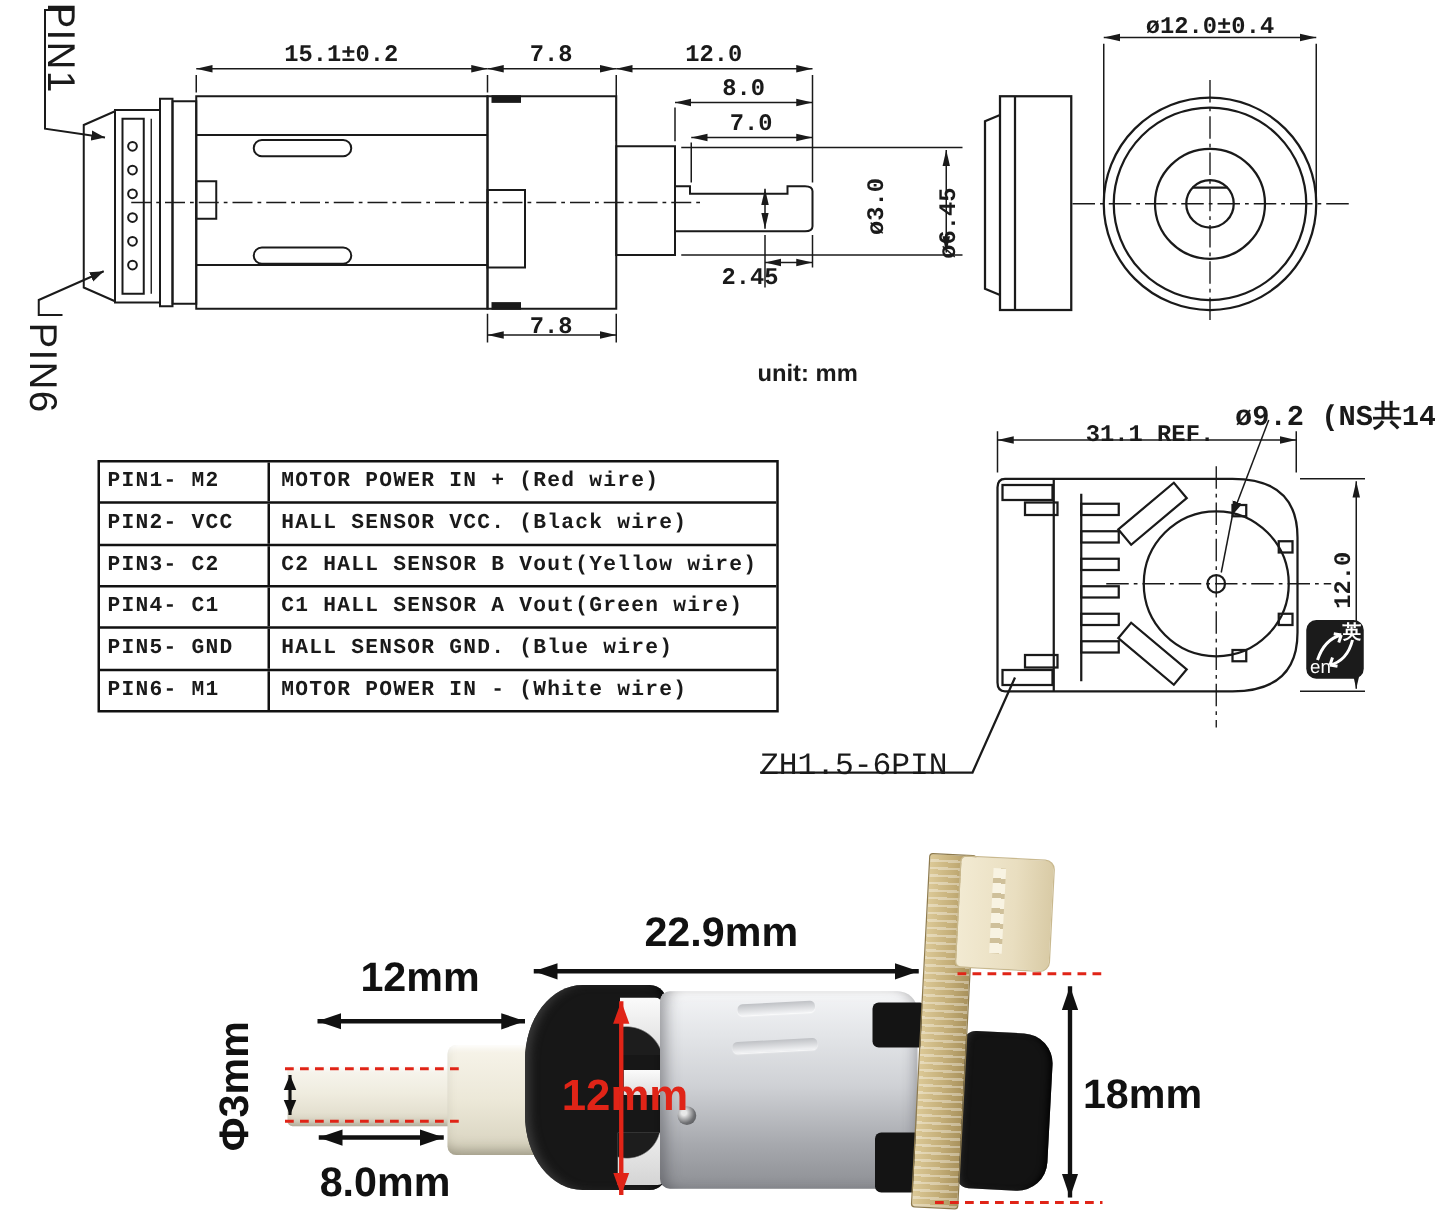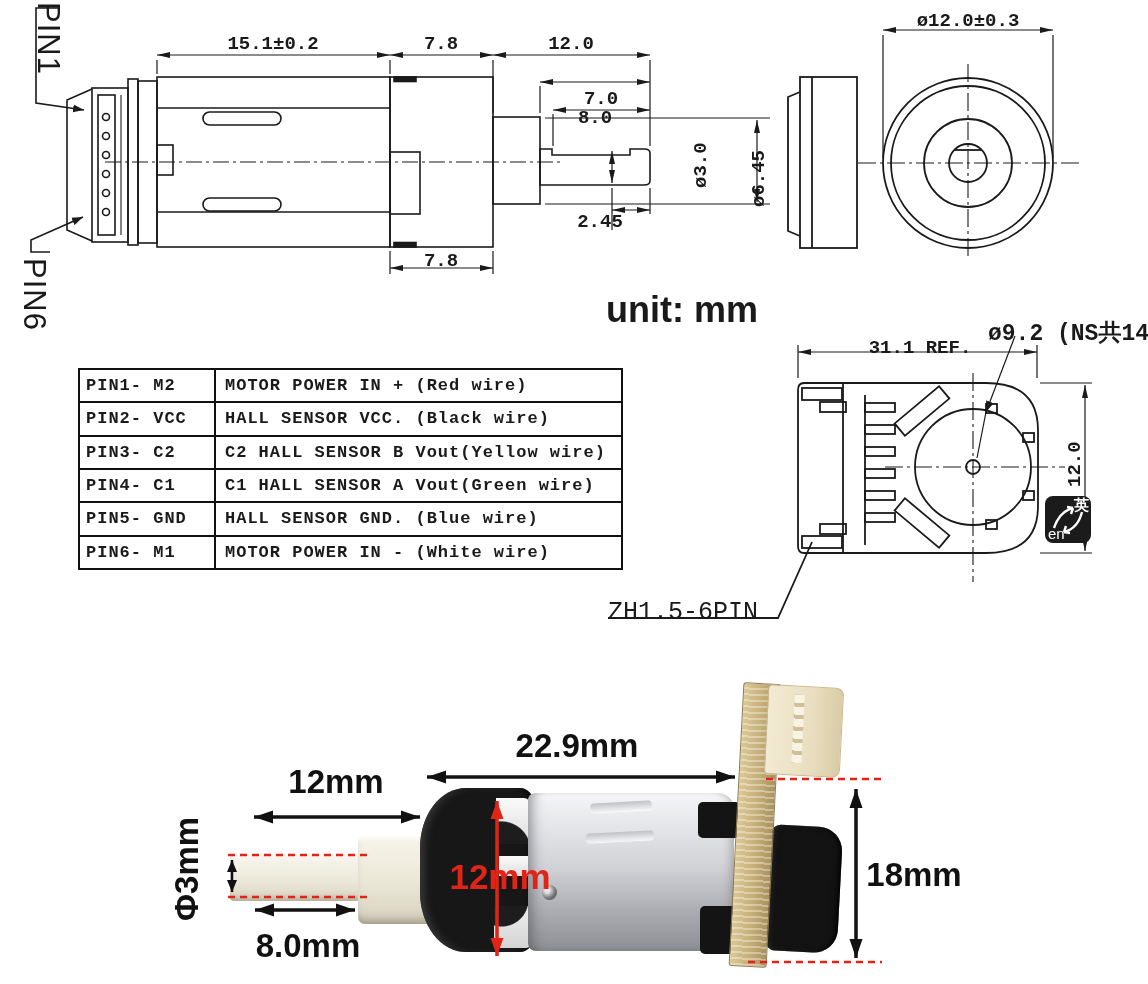--- a/index.html
+++ b/index.html
@@ -5,21 +5,21 @@
   html,body{margin:0;padding:0;background:#ffffff;}
   #canvas{position:relative;width:1148px;height:984px;background:#ffffff;overflow:hidden;
           font-family:"Liberation Sans",sans-serif;color:#1a1a1a;}
   svg{position:absolute;left:0;top:0;}
   .lbl{position:absolute;white-space:nowrap;}
   .dimtxt{font-family:"Liberation Mono","DejaVu Sans Mono",monospace;font-weight:700;font-size:19px;color:#1a1a1a;}
   .ctr{transform:translateX(-50%);}
   .rot90{transform:rotate(90deg);transform-origin:0 0;}
   .rotm90{transform:rotate(-90deg);transform-origin:0 0;}
   .pinlbl{font-family:"Liberation Sans",sans-serif;font-size:31px;font-weight:400;letter-spacing:1px;}
-  .unit{font-size:36px;font-weight:700;}
+  .unit{font-size:19px;font-weight:700;}
   .zh{font-family:"Liberation Mono","DejaVu Sans Mono",monospace;font-size:25px;}
   .photo-lbl{font-size:33px;font-weight:700;color:#111;}
   .photo-lbl.red{color:#e02417;font-size:35px;}
   .rotm90b{transform:rotate(-90deg);transform-origin:0 0;}
 
   
   .pin-table{position:absolute;left:78px;top:368px;width:545px;height:202px;
              border:2.5px solid #111;display:flex;flex-direction:column;box-sizing:border-box;
              font-family:"Liberation Mono","DejaVu Sans Mono",monospace;font-weight:700;}
   .prow{flex:1;display:flex;border-top:2.2px solid #111;}
@@ -252,28 +252,28 @@
       <line x1="748" y1="962" x2="882" y2="962" stroke="#e02417" stroke-width="2.4" stroke-dasharray="7 5"></line>
     </g>
   </svg>
 
   <div class="lbl pinlbl rot90" style="left:66px;top:2px;">PIN1</div>
   <div class="lbl pinlbl rot90" style="left:52px;top:258px;">PIN6</div>
 
   <div class="lbl dimtxt ctr" style="left:273px;top:33px;">15.1±0.2</div>
   <div class="lbl dimtxt ctr" style="left:441px;top:33px;">7.8</div>
   <div class="lbl dimtxt ctr" style="left:571px;top:33px;">12.0</div>
-  <div class="lbl dimtxt ctr" style="left:595px;top:60px;margin-top:47px;">8.0</div>
+  <div class="lbl dimtxt ctr" style="left:595px;top:60px;">8.0</div>
   <div class="lbl dimtxt ctr" style="left:601px;top:88px;">7.0</div>
   <div class="lbl dimtxt rotm90" style="left:690px;top:188px;">ø3.0</div>
   <div class="lbl dimtxt rotm90" style="left:748px;top:207px;">ø6.45</div>
   <div class="lbl dimtxt ctr" style="left:600px;top:211px;">2.45</div>
   <div class="lbl dimtxt ctr" style="left:441px;top:250px;">7.8</div>
 
-  <div class="lbl dimtxt ctr" style="left:968px;top:10px;">ø12.0±0.3</div>
+  <div class="lbl dimtxt ctr" style="left:968px;top:10px;">ø12.0±0.4</div>
 
   <div class="lbl dimtxt ctr" style="left:920px;top:337px;">31.1 REF.</div>
   <div class="lbl dimtxt" style="left:988px;top:317px;font-size:23px;">ø9.2 (NS共14极)</div>
   <div class="lbl dimtxt rotm90" style="left:1064px;top:487px;">12.0</div>
   <div class="lbl zh" style="left:608px;top:598px;">ZH1.5-6PIN</div>
 
   <div class="lbl unit" style="left:606px;top:289px;">unit: mm</div>
 
   <div class="pin-table">
     <div class="prow">

